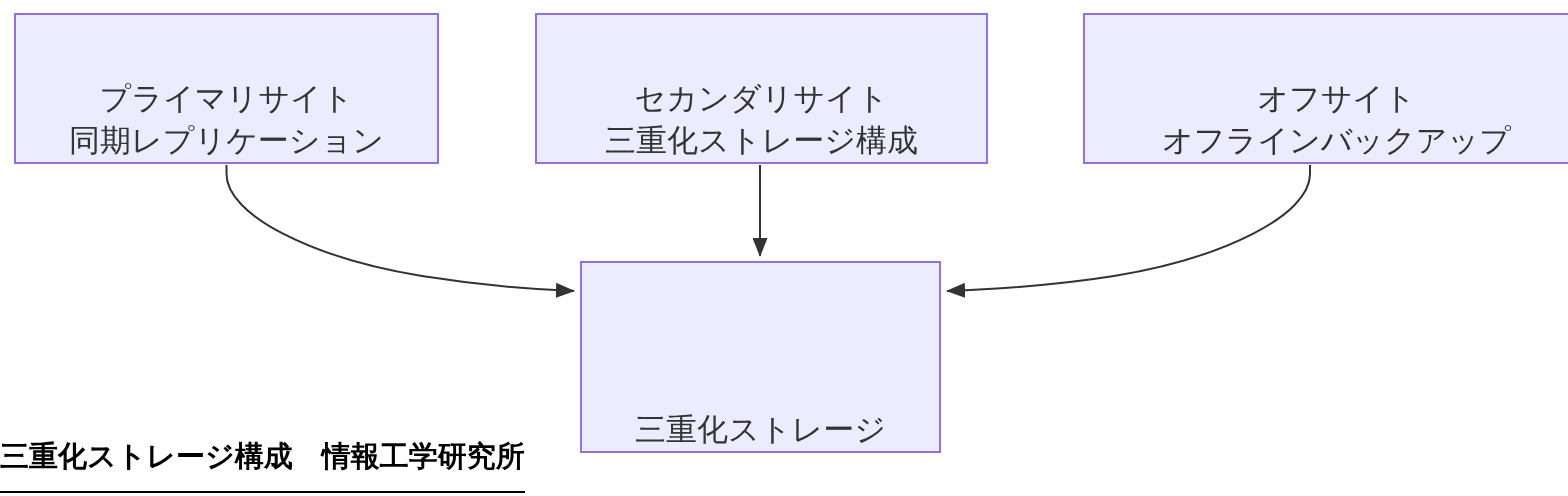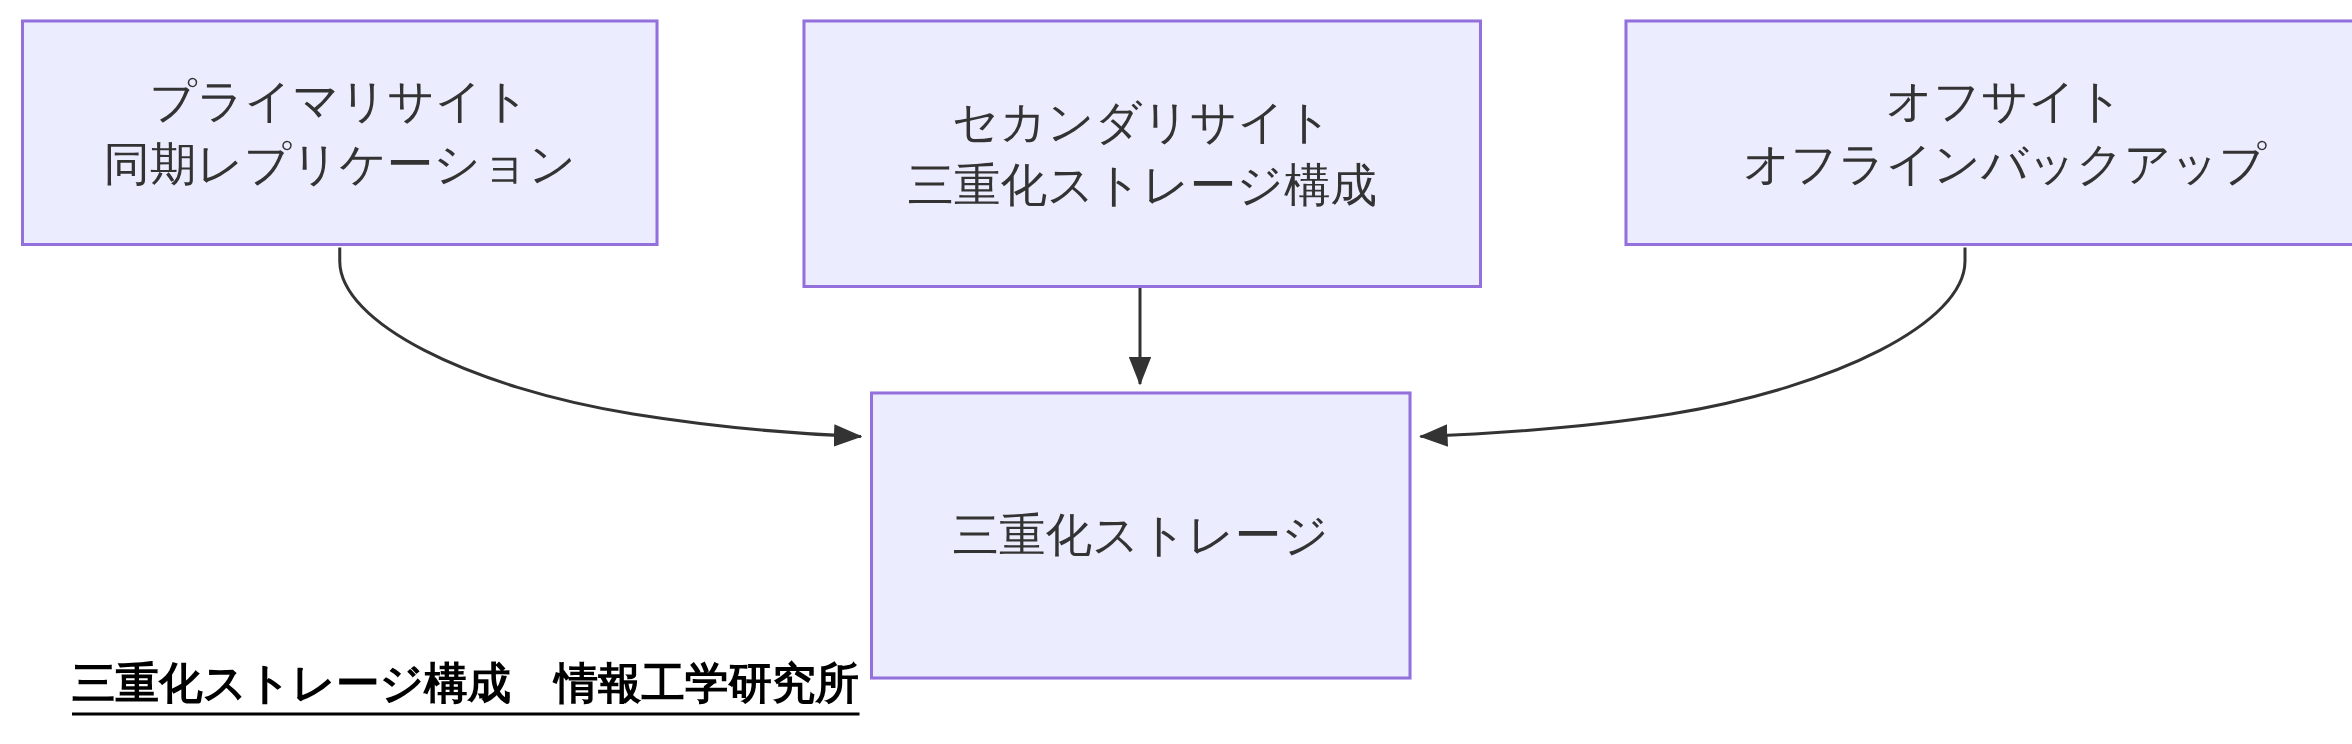--- a/index.html
+++ b/index.html
@@ -22,46 +22,45 @@
     pointer-events: none;
   }
   .node {
     position: absolute;
     box-sizing: border-box;
     background: #ECECFF;
     border: 2px solid #9370DB;
     display: flex;
     flex-direction: column;
     align-items: center;
-    justify-content: center;
+    justify-content: flex-end;
     text-align: center;
     color: #333333;
     font-size: 31px;
     line-height: 42px;
     white-space: nowrap;
   }
   #node-primary   { left: 14px;   top: 13px;  width: 425px; height: 151px; }
-  #node-secondary { left: 535px;  top: 13px;  width: 453px; height: 179px; }
+  #node-secondary { left: 535px;  top: 13px;  width: 453px; height: 151px; }
   #node-offsite   { left: 1083px; top: 13px;  width: 507px; height: 151px; }
   #node-central   { left: 580px;  top: 261px; width: 361px; height: 192px; }
   #caption {
     position: absolute;
     left: 0;
     top: 439px;
     color: #000000;
     font-size: 29px;
     line-height: 34px;
     font-weight: 700;
     white-space: nowrap;
   }
   #caption .underlined {
     display: inline-block;
-    padding-bottom: 2px;
+    padding-bottom: 18px;
     border-bottom: 2px solid #000000;
-    margin-left: 48px;
   }
 </style>
 </head>
 <body>
 
 <div id="canvas">
 
   <svg id="edges" width="1568" height="496" viewBox="0 0 1568 496" xmlns="http://www.w3.org/2000/svg">
     <defs>
       <marker id="arrowhead" viewBox="0 0 10 10" refX="9.5" refY="5" markerUnits="userSpaceOnUse" markerWidth="19" markerHeight="15" preserveAspectRatio="none" orient="auto">

